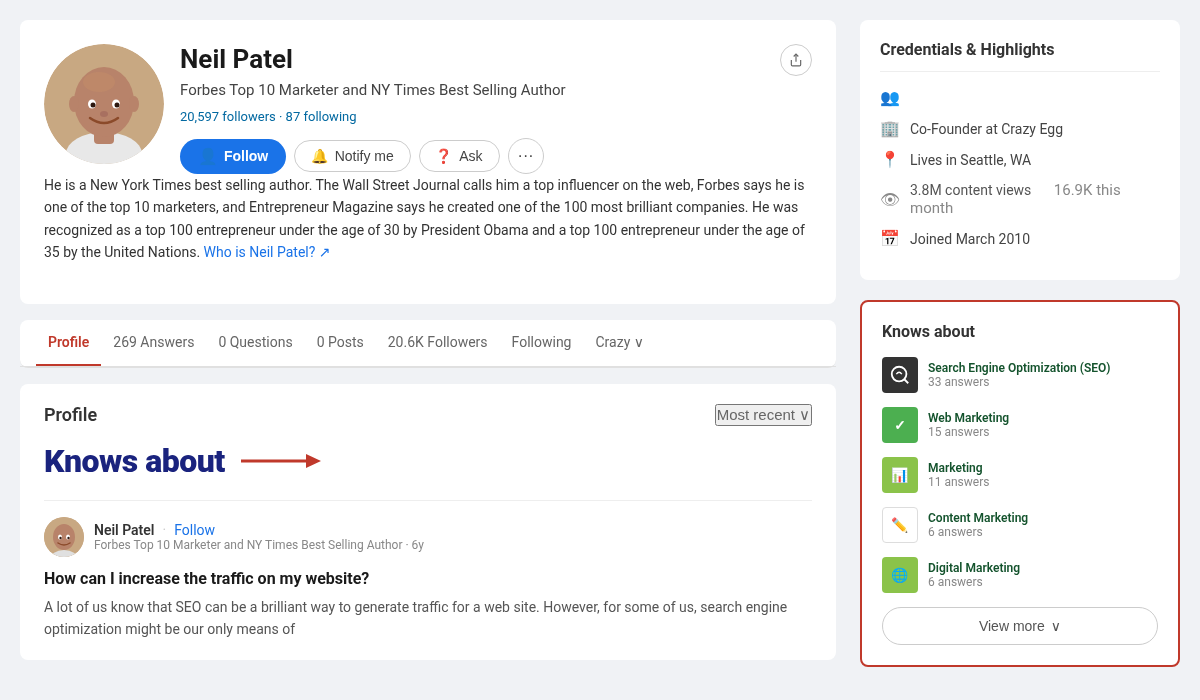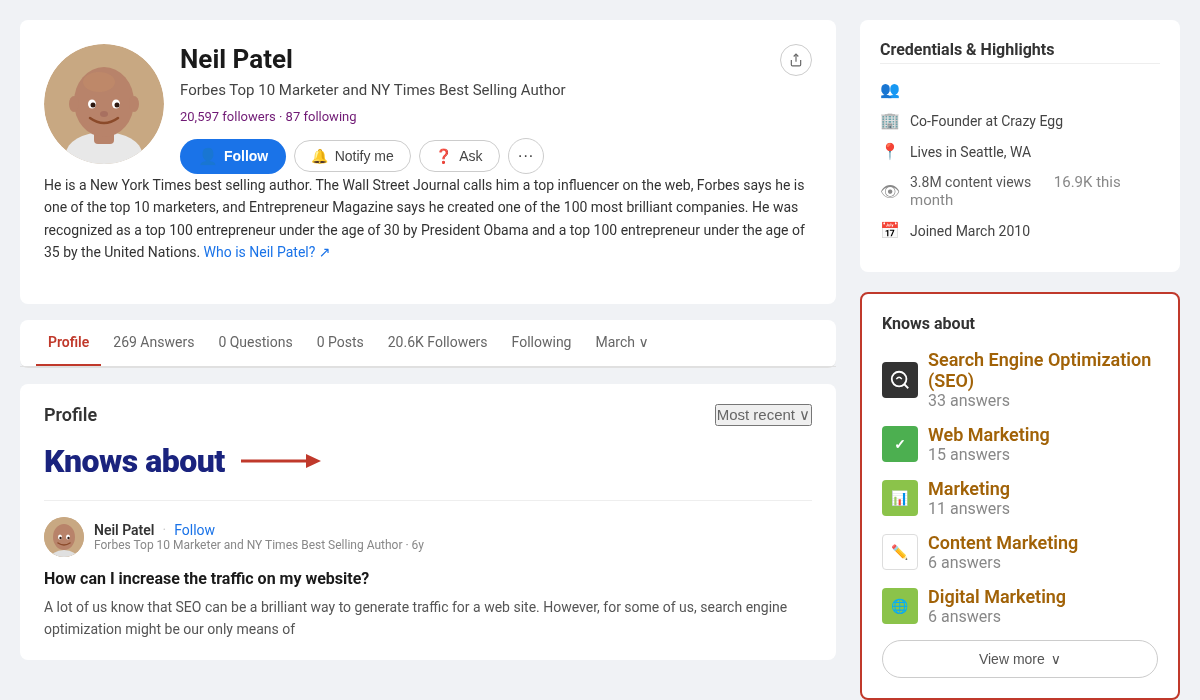--- a/index.html
+++ b/index.html
@@ -47,21 +47,21 @@
       margin-bottom: 6px;
     }
     .profile-title {
       font-size: 15px;
       color: #444;
       margin-bottom: 8px;
       line-height: 1.4;
     }
     .profile-stats {
       font-size: 13px;
-      color: #701a75;
+      color: #0369a1;
       margin-bottom: 14px;
     }
     .action-buttons {
       display: flex;
       gap: 8px;
       align-items: center;
       flex-wrap: wrap;
     }
     .btn-follow {
       background: #1a73e8;
@@ -255,21 +255,21 @@
       background: #fff;
       border-radius: 8px;
       padding: 20px;
       margin-bottom: 20px;
     }
     .credentials-title {
       font-size: 16px;
       font-weight: 700;
       color: #333;
       margin-bottom: 16px;
-      padding-bottom: 4px;
+      padding-bottom: 12px;
       border-bottom: 1px solid #eee;
     }
     .credential-item {
       display: flex;
       align-items: center;
       gap: 10px;
       margin-bottom: 12px;
       font-size: 14px;
       color: #444;
     }
@@ -326,26 +326,26 @@
     }
     .topic-icon.seo { background: #333; color: #fff; }
     .topic-icon.web { background: #4caf50; color: #fff; }
     .topic-icon.mkt { background: #8bc34a; color: #fff; }
     .topic-icon.content { background: #fff; border: 1px solid #ddd; color: #555; }
     .topic-icon.digital { background: #8bc34a; color: #fff; }
     .topic-info {
       flex: 1;
     }
     .topic-name {
-      font-size: 18px;
+      font-size: 12px;
       font-weight: 600;
-      color: #a16207;
+      color: #14532d;
     }
     .topic-answers {
-      font-size: 16px;
+      font-size: 12px;
       color: #888;
     }
     .view-more-btn {
       display: flex;
       align-items: center;
       justify-content: center;
       gap: 6px;
       width: 100%;
       padding: 10px;
       border: 1.5px solid #ccc;
@@ -436,21 +436,21 @@
     </div>
 
     <div class="tabs-container">
       <div class="tabs-nav">
         <div class="tab-item active">Profile</div>
         <div class="tab-item">269 Answers</div>
         <div class="tab-item">0 Questions</div>
         <div class="tab-item">0 Posts</div>
         <div class="tab-item">20.6K Followers</div>
         <div class="tab-item">Following</div>
-        <div class="tab-item">March ∨</div>
+        <div class="tab-item">Crazy ∨</div>
       </div>
     </div>
 
     <div class="profile-section">
       <div class="section-header">
         <span class="section-title">Profile</span>
         <button class="sort-btn">
           <span>Most recent</span>
           <span>∨</span>
         </button>

